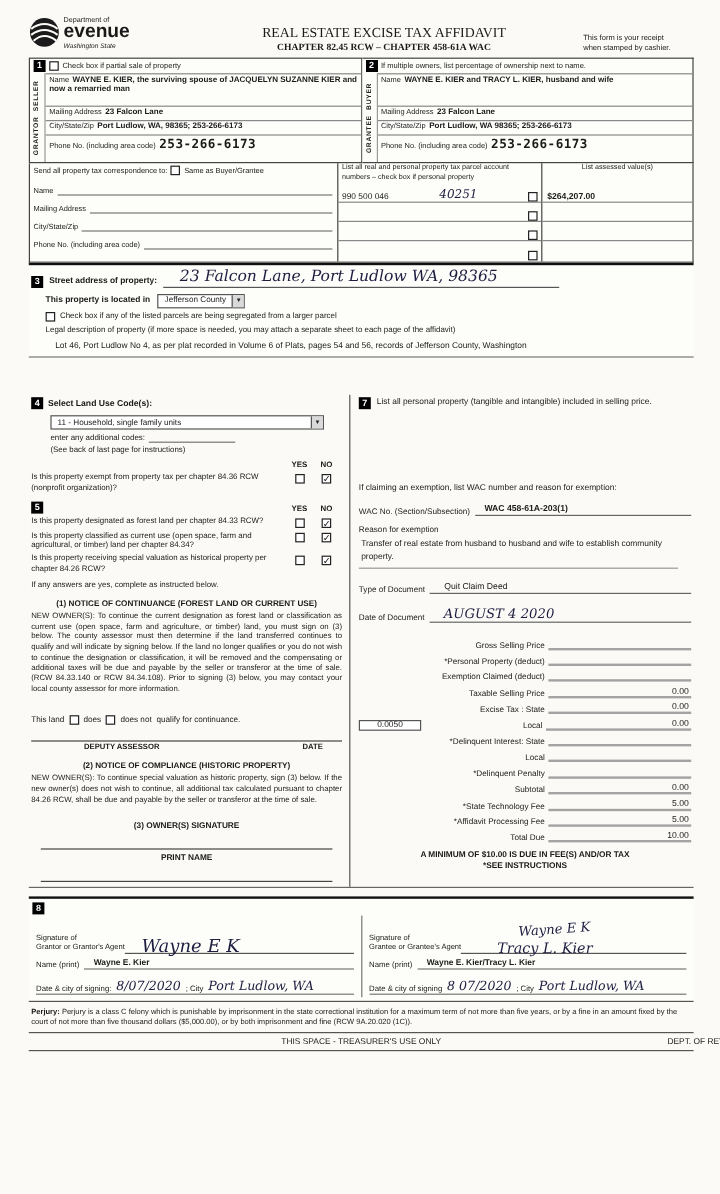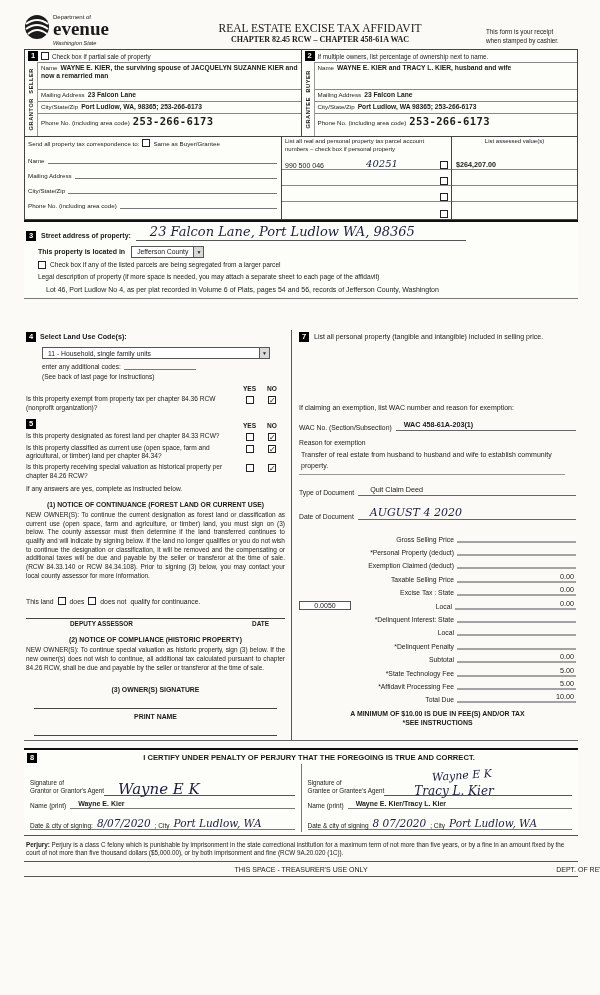--- a/index.html
+++ b/index.html
@@ -6,21 +6,21 @@
 body{width:600px;height:995px;background:#fbfaf6;font-family:"Liberation Sans",sans-serif;color:#1a1a1a;position:relative;overflow:hidden}
 .page{position:absolute;left:24px;top:6px;width:554px}
 .hand{font-family:"DejaVu Serif",serif;font-style:italic;color:#1d1d40}
 .mk{display:inline-block;min-width:10px;height:10px;background:#000;color:#fff;font-size:7.5px;font-weight:bold;text-align:center;line-height:10px;flex:0 0 auto}
 .cb{display:inline-block;width:8px;height:8px;border:1px solid #222;background:#fff;flex:0 0 auto;font-size:8px;line-height:7px;text-align:center;color:#111;vertical-align:-1px}
 
 .hdr{display:flex;align-items:flex-start}
 .logo{display:flex;width:130px;flex:0 0 auto;gap:3px;padding-top:8px}
 .logo svg{flex:0 0 auto}
 .logo-txt .l1{font-size:6px}
-.logo-txt .l2{font-size:19px;font-weight:bold;font-family:Liberation Serif, serif;margin-top:-2px}
+.logo-txt .l2{font-size:16px;font-weight:bold;font-family:Liberation Sans, sans-serif;margin-top:-2px}
 .logo-txt .l3{font-size:5.5px;font-style:italic}
 .hdr-c{flex:1;text-align:center;padding-top:16px}
 .hdr-c .title{font-size:11.5px;font-weight:normal;font-family:"Liberation Serif",serif}
 .hdr-c .chap{font-size:8px;font-weight:bold;font-family:"Liberation Serif",serif;margin-top:1px}
 .hdr-r{width:92px;flex:0 0 auto;font-size:6.3px;padding-top:22px;line-height:1.35}
 .hdr2{position:relative;text-align:center;margin-top:2px}
 .ptp{position:absolute;left:0;top:3px;font-size:6.3px}
 .warn{font-size:7.3px;font-weight:bold}
 .seeback{font-size:6.5px;margin-top:1px}
 
@@ -439,21 +439,20 @@
           </div>
       </div>
       <div class="minnote">A MINIMUM OF $10.00 IS DUE IN FEE(S) AND/OR TAX</div>
       <div class="seein">*SEE INSTRUCTIONS</div>
     </div>
   </div>
 
   <div class="sec8">
     <div class="s8head">
       <span class="mk">8</span>
-      <span class="t">I CERTIFY UNDER PENALTY OF PERJURY THAT THE FOREGOING IS TRUE AND CORRECT.</span>
     </div>
     <div class="s8cols">
       <div class="s8col">
         <div class="sigrow">
           <div class="siglb">
             <div>Signature of</div>
             <div>Grantor or Grantor's Agent</div>
           </div>
           <div class="sigln">
             <span class="sig hand">Wayne E K</span>

